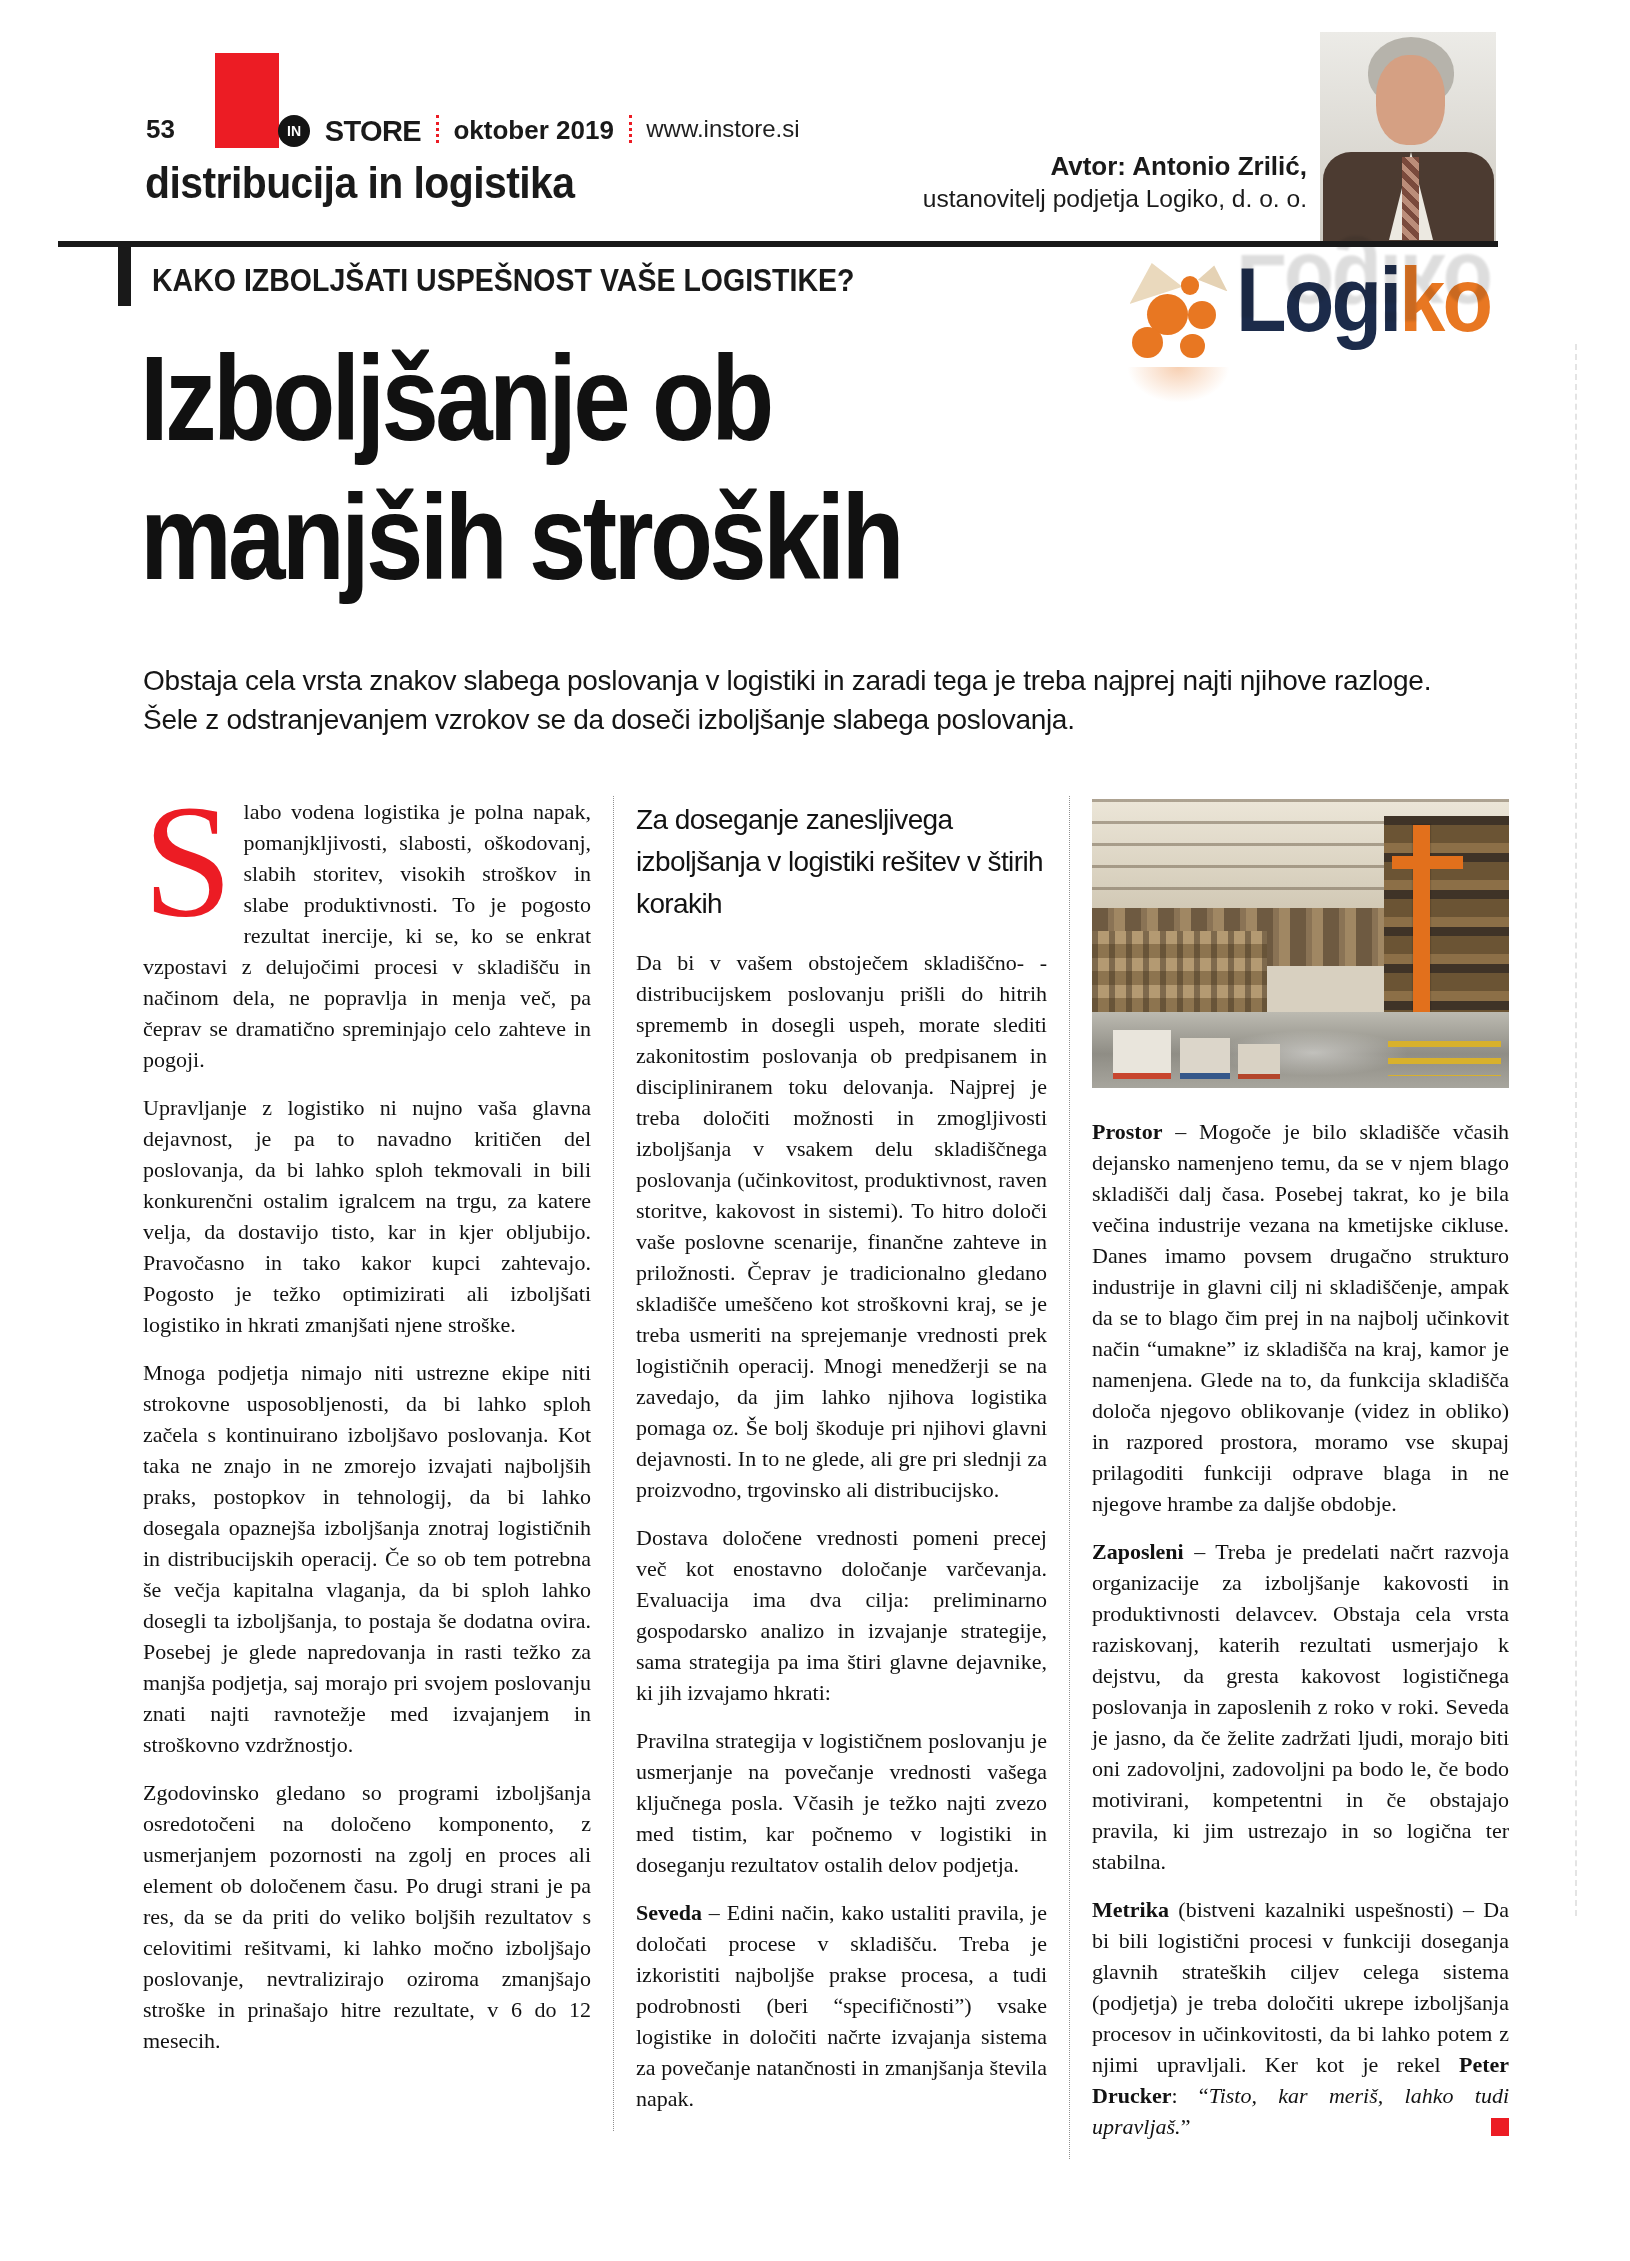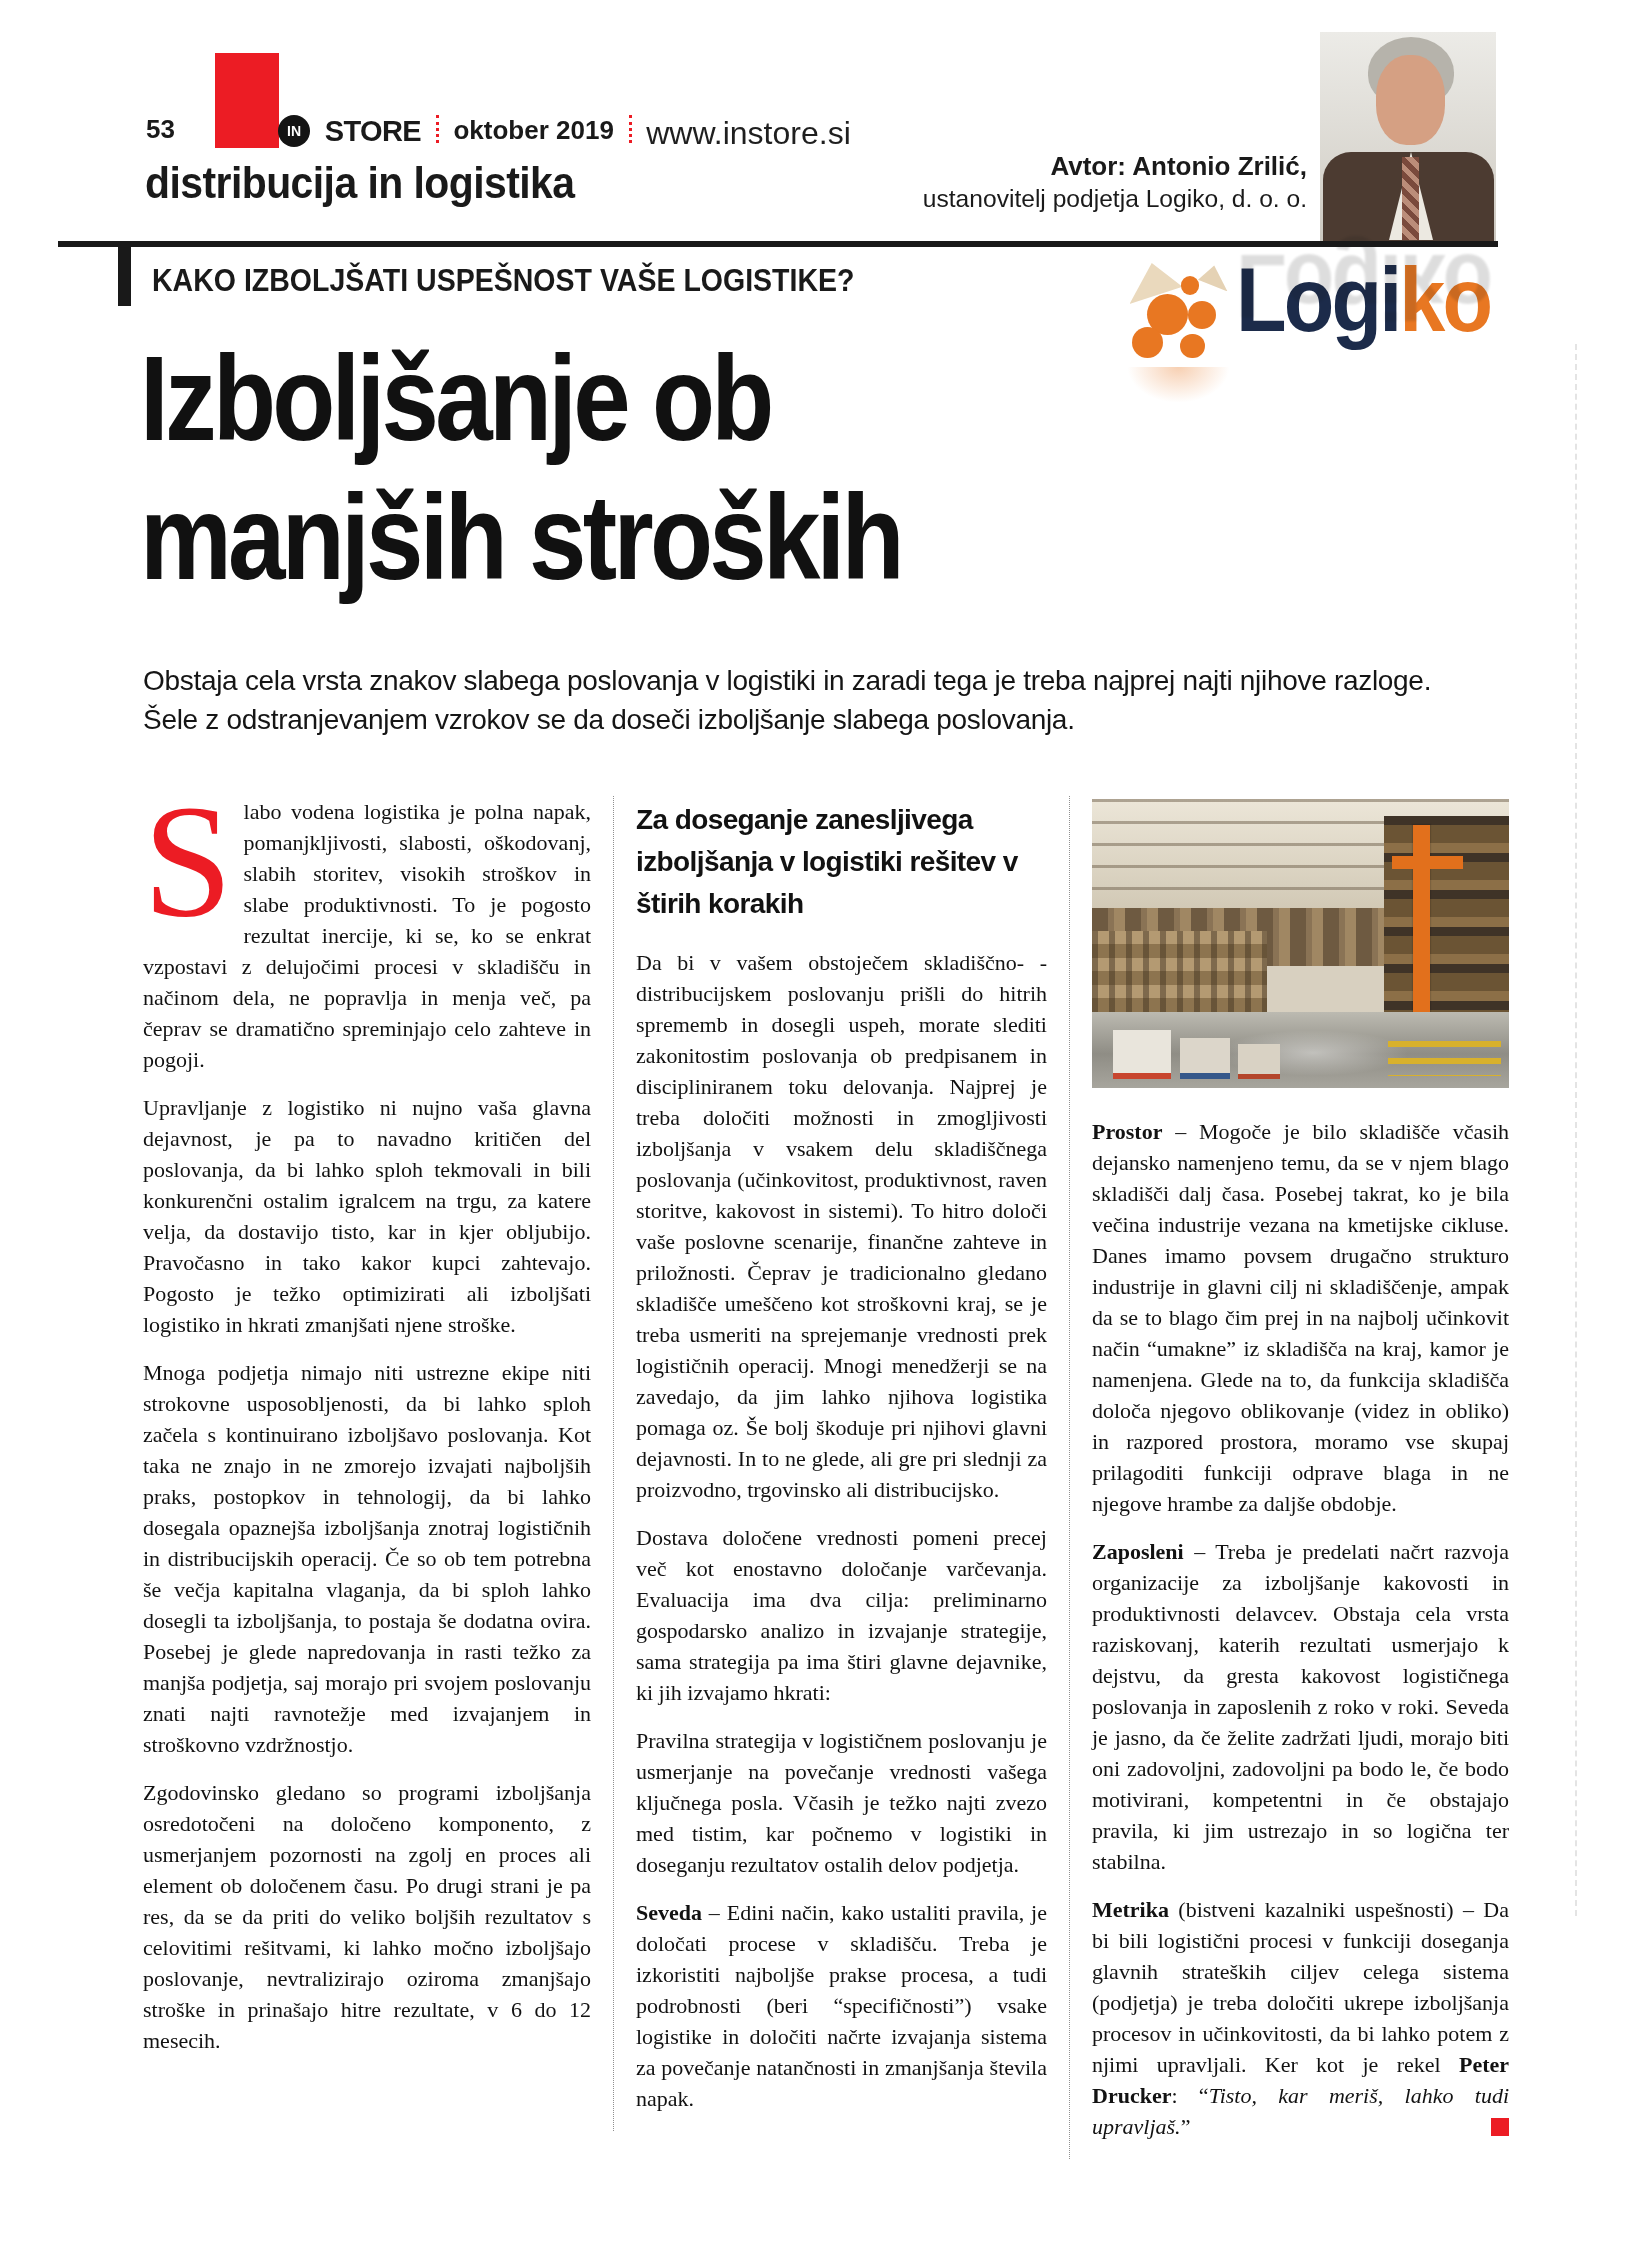--- a/index.html
+++ b/index.html
@@ -10,21 +10,21 @@
   }
   
   .pagenum { position:absolute; left:146px; top:114px; font-size:26px; font-weight:bold; }
   .redbox  { position:absolute; left:215px; top:53px; width:64px; height:95px; background:#ec1c24; }
   .brandrow{ position:absolute; left:278px; top:115px; display:flex; align-items:flex-start; gap:14.7px; }
   .incircle{ width:32px; height:32px; border-radius:50%; background:#141414; color:#fff;
              display:flex; align-items:center; justify-content:center; font-size:14px; font-weight:bold; }
   .store   { font-weight:bold; font-size:29px; letter-spacing:-0.6px; }
   .dotsep  { height:28px; border-left:3.1px dotted #ec1c24; }
   .issue   { font-weight:bold; font-size:26px; }
-  .site    { font-weight:normal; font-size:32px; color:#1f1f1f; }
+  .site    { font-weight:normal; font-size:24px; color:#1f1f1f; }
   .sectionttl { position:absolute; left:145px; top:158px; margin:0; font-size:44px; font-weight:bold;
                 letter-spacing:-0.6px; transform:scaleX(.93); transform-origin:left; white-space:nowrap; }
   .byline  { position:absolute; left:675px; top:150px; width:632px; text-align:right;
              font-size:24.6px; line-height:32px; }
   .byline b{ font-size:26px; }
   
   .portrait{ position:absolute; left:1320px; top:32px; width:176px; height:209px;
              background:linear-gradient(180deg,#ecebe7,#d8d5ce 70%,#ccc8c0); overflow:hidden; }
   .p-hair  { position:absolute; left:48px; top:4.9px;  width:86px; height:71px; background:#b6b3ab;
              border-radius:50% 50% 46% 46%; }
@@ -72,21 +72,21 @@
   .columns { position:absolute; left:143px; top:796px; width:1370px; display:flex; align-items:flex-start; }
   .col { font-family:"Liberation Serif", serif; font-size:22px; line-height:31px;
          text-align:justify; color:#121212; }
   .col1 { width:448px; } .col2 { width:411px; } .col3 { width:417px; }
   .col + .col { border-left:1.8px dotted #8f8f8f; margin-left:22px; padding-left:22px; }
   .col p { margin:0 0 17px; }
   .dropcap { float:left; color:#ec1c24; font-size:161px; line-height:123px; padding:3.7px 11px 0 0;
              font-family:"Liberation Serif", serif; }
   .lead { font-weight:bold; }
   .subhead { font-family:"Liberation Sans", sans-serif; font-size:28px; line-height:42px;
-             font-weight:bold; text-align:left; margin:2.5px 0 22px; letter-spacing:-0.6px; }
+             font-weight:normal; text-align:left; margin:2.5px 0 22px; letter-spacing:-0.6px; }
   .quote { font-style:italic; }
   .endmark { float:right; width:18.4px; height:18.4px; background:#ec1c24; margin:7.4px 0 0 8.6px; }
   
   .photo { position:relative; width:100%; height:289px; margin:2.5px 0 28px; background:#d8d0c0; overflow:hidden; }
   .ph-ceiling { position:absolute; left:0; top:0; right:0; height:42%;
      background:repeating-linear-gradient(180deg,rgba(110,95,75,.5) 0 3.1px,transparent 3.1px 22px),
                 linear-gradient(180deg,#ece6d8,#cfc6b2); }
   .ph-back { position:absolute; left:0; top:38%; right:0; height:20%;
      background:repeating-linear-gradient(90deg,#6e5a41 0 16px,#8a7355 16px 22px,#a08763 22px 33px); }
   .ph-left { position:absolute; left:0; top:46%; width:42%; height:34%;

